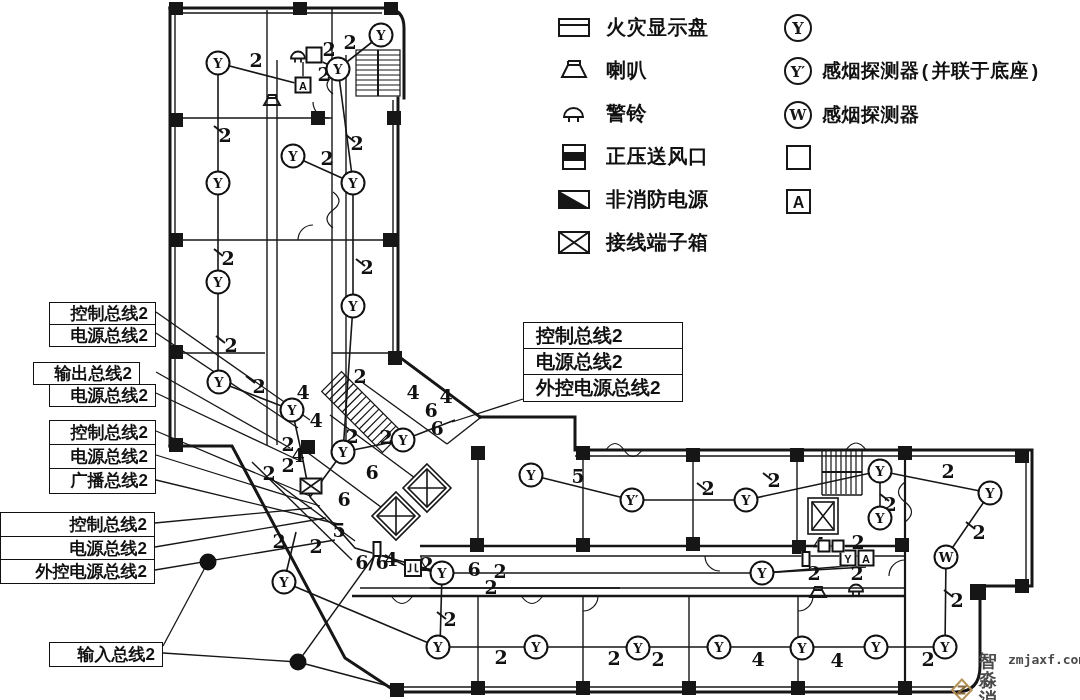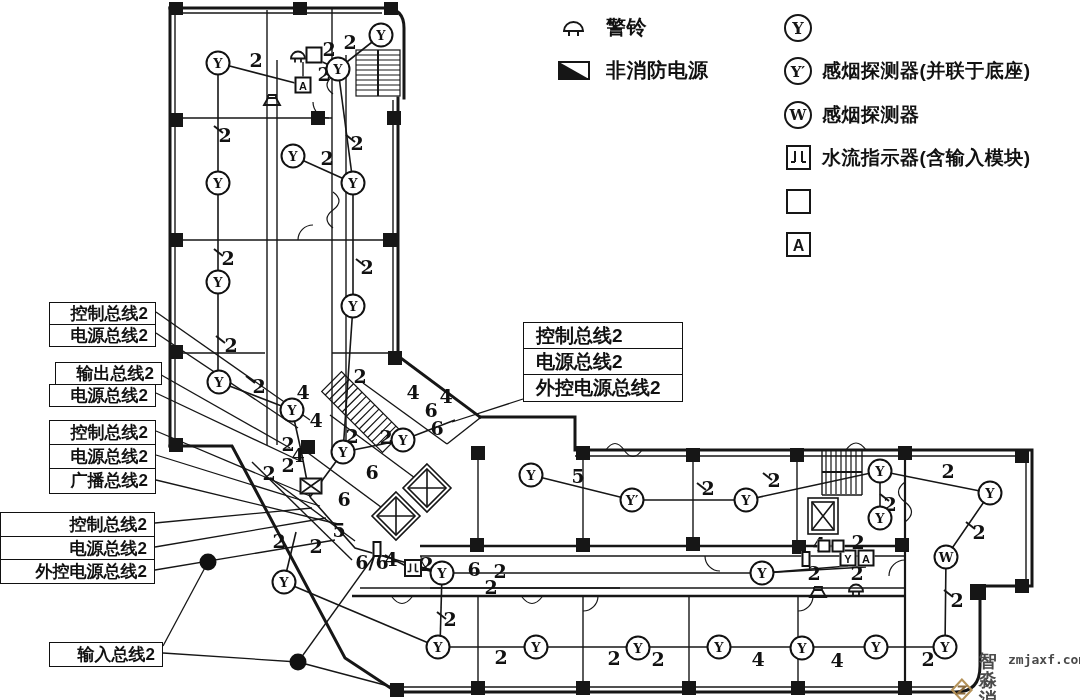--- a/index.html
+++ b/index.html
@@ -357,89 +357,115 @@
       <div class="num" style="left: 501px; top: 657px;">2</div>
       <div class="num" style="left: 614px; top: 658px;">2</div>
       <div class="num" style="left: 658px; top: 659px;">2</div>
       <div class="num" style="left: 758px; top: 659px;">4</div>
       <div class="num" style="left: 837px; top: 660px;">4</div>
       <div class="num" style="left: 928px; top: 659px;">2</div>
       <div class="dot" style="left: 208px; top: 562px;"></div>
       <div class="dot" style="left: 298px; top: 662px;"></div>
       <div class="busrow" style="left: 49px; top: 302px; width: 107px; height: 23px;">控制总线2</div>
       <div class="busrow" style="left: 49px; top: 323.5px; width: 107px; height: 23px;">电源总线2</div>
-      <div class="busrow" style="left: 55px; top: 362px; width: 107px; height: 23px;">输出总线2</div>
+      <div class="busrow" style="left: 33px; top: 362px; width: 107px; height: 23px;">输出总线2</div>
       <div class="busrow" style="left: 49px; top: 383.5px; width: 107px; height: 23px;">电源总线2</div>
       <div class="busrow" style="left: 49px; top: 420px; width: 107px; height: 25.5px;">控制总线2</div>
       <div class="busrow" style="left: 49px; top: 444px; width: 107px; height: 25.5px;">电源总线2</div>
       <div class="busrow" style="left: 49px; top: 468px; width: 107px; height: 25.5px;">广播总线2</div>
       <div class="busrow" style="left: 0px; top: 512px; width: 155px; height: 25px;">控制总线2</div>
       <div class="busrow" style="left: 0px; top: 535.5px; width: 155px; height: 25px;">电源总线2</div>
       <div class="busrow" style="left: 0px; top: 559px; width: 155px; height: 25px;">外控电源总线2</div>
       <div class="busrow" style="left: 49px; top: 642px; width: 114px; height: 24.5px;">输入总线2</div>
       <div class="busrow mid" style="left: 523px; top: 322px; width: 160px; height: 27.5px;">控制总线2</div>
       <div class="busrow mid" style="left: 523px; top: 348px; width: 160px; height: 27.5px;">电源总线2</div>
       <div class="busrow mid" style="left: 523px; top: 374px; width: 160px; height: 27.5px;">外控电源总线2</div>
     </div>
 
   <div class="legend">
     <div class="lcol" id="legend-left" style="left:0">
+        <div class="lrow" style="height: 43px;">
+          <span class="licon">
+            <svg width="38" height="28">
+              <rect x="3" y="5" width="30" height="17" stroke="#161616" fill="none" stroke-width="2"></rect>
+              <line x1="3" y1="11" x2="33" y2="11" stroke="#161616" fill="none" stroke-width="2"></line>
+            </svg>
+          </span>
+          <span class="llab">火灾显示盘</span>
+        </div>
+        <div class="lrow" style="height: 43px;">
+          <span class="licon">
+            <svg width="38" height="28">
+              <path d="M12,4 h12 v4 M12,4 v4 M6,20 L12,8 h12 l6,12 z" stroke="#161616" fill="none" stroke-width="2"></path>
+            </svg>
+          </span>
+          <span class="llab">喇叭</span>
+        </div>
         <div class="lrow" style="height: 43px; font-family: Liberation Serif, serif;">
           <span class="licon">
             <svg width="38" height="28">
               <path d="M8,17 a9.5,9 0 0 1 19,0 z M13,17 v5 M22,17 v5" stroke="#161616" fill="none" stroke-width="2"></path>
             </svg>
           </span>
           <span class="llab">警铃</span>
+        </div>
+        <div class="lrow" style="height: 43px;">
+          <span class="licon">
+            <svg width="38" height="28">
+              <rect x="7" y="2" width="22" height="24" stroke="#161616" fill="none" stroke-width="2"></rect>
+              <rect x="7" y="9" width="22" height="9" fill="#161616"></rect>
+            </svg>
+          </span>
+          <span class="llab">正压送风口</span>
         </div>
         <div class="lrow" style="height: 43px; align-items: center;">
           <span class="licon">
             <svg width="38" height="28">
               <rect x="3" y="5" width="30" height="17" stroke="#161616" fill="none" stroke-width="2"></rect>
               <polygon points="3,5 3,22 33,22" fill="#161616"></polygon>
             </svg>
           </span>
           <span class="llab">非消防电源</span>
+        </div>
+        <div class="lrow" style="height: 43px;">
+          <span class="licon">
+            <svg width="38" height="28">
+              <rect x="3" y="3" width="30" height="21" stroke="#161616" fill="none" stroke-width="2"></rect>
+              <path d="M3,3 L33,24 M33,3 L3,24" stroke="#161616" fill="none" stroke-width="2"></path>
+            </svg>
+          </span>
+          <span class="llab">接线端子箱</span>
         </div>
       </div>
     <div class="lcol" id="legend-right" style="left:226px">
         <div class="lrow" style="height: 43.5px;">
           <span class="licon-r">
             <svg width="34" height="32">
               <circle cx="16" cy="16" r="13" stroke="#161616" fill="none" stroke-width="2"></circle>
               <text x="16" y="22" text-anchor="middle" font-size="16" font-weight="bold" font-family="DejaVu Serif,serif" fill="#161616">Y</text>
             </svg>
           </span>
         </div>
         <div class="lrow" style="height: 43.5px;">
           <span class="licon-r">
             <svg width="34" height="32">
               <circle cx="16" cy="16" r="13" stroke="#161616" fill="none" stroke-width="2"></circle>
               <text x="16" y="22" text-anchor="middle" font-size="15" font-weight="bold" font-family="DejaVu Serif,serif" fill="#161616">Y′</text>
             </svg>
           </span>
-          <span class="llab" style="font-size: 19px;">感烟探测器(并联于底座)</span>
+          <span class="llab" style="font-size: 19px; font-family: Liberation Mono, monospace;">感烟探测器(并联于底座)</span>
         </div>
         <div class="lrow" style="height: 43.5px;">
           <span class="licon-r">
             <svg width="34" height="32">
               <circle cx="16" cy="16" r="13" stroke="#161616" fill="none" stroke-width="2"></circle>
               <text x="16" y="21" text-anchor="middle" font-size="15" font-weight="bold" font-family="DejaVu Serif,serif" fill="#161616">W</text>
             </svg>
           </span>
           <span class="llab" style="font-size: 19px;">感烟探测器</span>
-        </div>
-        <div class="lrow" style="height: 43.5px;">
-          <span class="licon-r">
-            <svg width="34" height="30">
-              <rect x="5" y="3" width="23" height="23" stroke="#161616" fill="none" stroke-width="2"></rect>
-              <path d="M13,8 v11 M20,8 v11 M13,19 h-4 M20,19 h4" stroke="#161616" fill="none" stroke-width="2"></path>
-            </svg>
-          </span>
-          <span class="llab" style="font-size: 19px;">水流指示器(含输入模块)</span>
         </div>
         <div class="lrow" style="height: 43.5px;">
           <span class="licon-r">
             <svg width="34" height="30">
               <rect x="5" y="3" width="23" height="23" stroke="#161616" fill="none" stroke-width="2"></rect>
             </svg>
           </span>
         </div>
         <div class="lrow" style="height: 43.5px;">
           <span class="licon-r">

